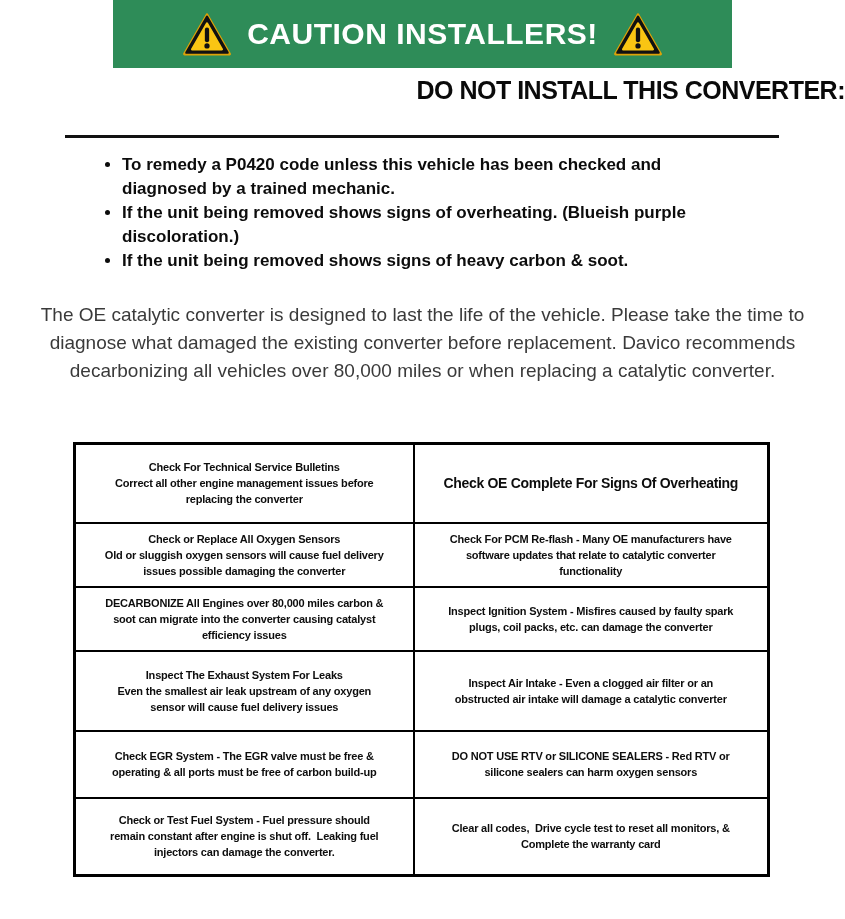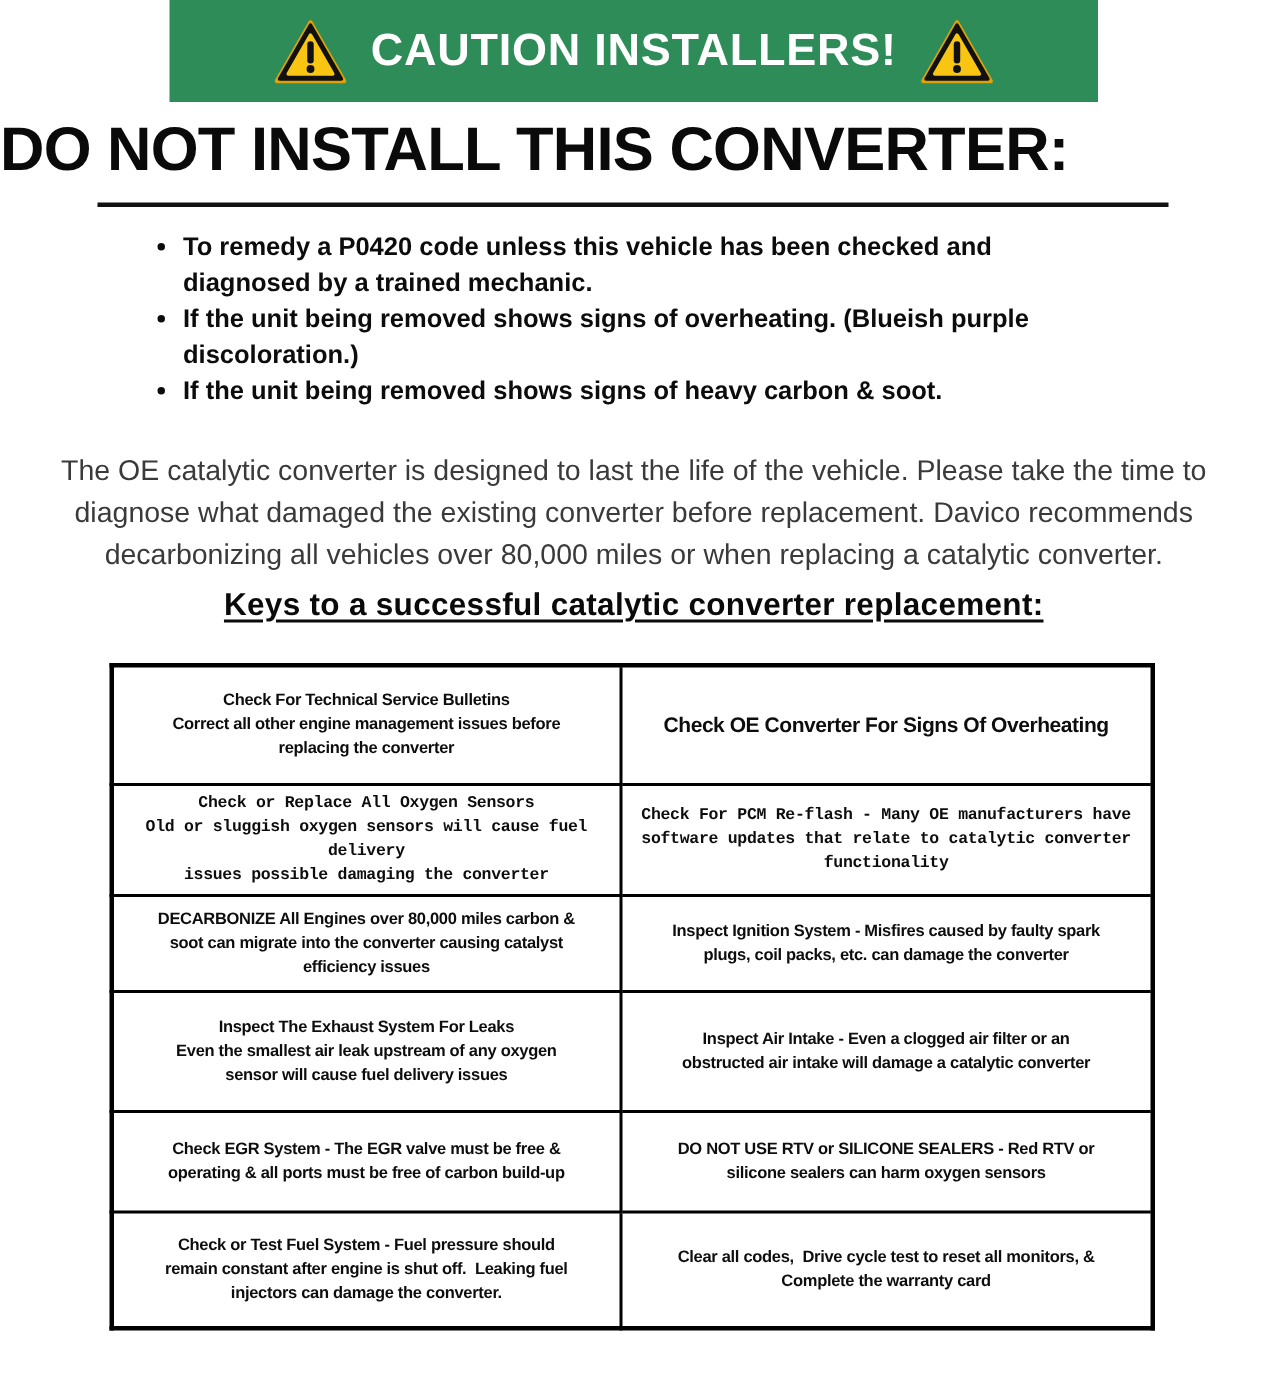--- a/index.html
+++ b/index.html
@@ -18,21 +18,21 @@
   }
   .banner-text {
     font-size: 30px; font-weight: bold; letter-spacing: 0.5px; white-space: nowrap;
   }
   .tri { width: 48px; height: 44px; flex: 0 0 auto; }
   .tri svg { width: 48px; height: 44px; display: block; }
 
   
   .main-heading {
     position: absolute; top: 76px; left: 0; width: 845px;
-    text-align: left; font-size: 41px; font-weight: bold;
+    text-align: right; font-size: 25px; font-weight: bold;
     letter-spacing: -0.5px; color: #0a0a0a; margin: 0; white-space: nowrap;
   }
 
   .rule {
     position: absolute; top: 135px; left: 65px; width: 714px; height: 3px;
     background: #111;
   }
 
   
   .bullets {
@@ -69,21 +69,21 @@
     border: 2px solid #000;
     text-align: center; vertical-align: middle;
     font-weight: bold; font-size: 11px; line-height: 16px;
     letter-spacing: -0.2px; padding: 4px 8px;
     white-space: pre-wrap; color: #0d0d0d;
   }
   .tips-table td.cell-large {
     font-size: 14px; line-height: 18px; letter-spacing: -0.3px;
   }
   .row-1 { height: 79px; }
-  .row-2 { height: 64px; font-family: Liberation Mono, monospace; }
+  .row-2 { height: 64px; }
   .row-3 { height: 64px; }
   .row-4 { height: 80px; }
   .row-5 { height: 67px; }
   .row-6 { height: 78px; }
 </style>
 </head>
 <body>
 
 <div class="page">
 
@@ -116,33 +116,32 @@
   <div class="bullets">
     <ul>
       <li>To remedy a P0420 code unless this vehicle has been checked and diagnosed by a trained mechanic.</li>
       <li>If the unit being removed shows signs of overheating. (Blueish purple discoloration.)</li>
       <li>If the unit being removed shows signs of heavy carbon &amp; soot.</li>
     </ul>
   </div>
 
   <p class="paragraph">The OE catalytic converter is designed to last the life of the vehicle. Please take the time to diagnose what damaged the existing converter before replacement. Davico recommends decarbonizing all vehicles over 80,000 miles or when replacing a catalytic converter.</p>
 
-  <h2 class="keys-heading">Keys to a successful catalytic converter replacement:</h2>
 
   <table class="tips-table">
     <colgroup>
       <col style="width: 339px">
       <col style="width: 355px">
     </colgroup>
     <tbody>
       <tr class="row-1">
         <td>Check For Technical Service Bulletins
 Correct all other engine management issues before
 replacing the converter</td>
-        <td class="cell-large">Check OE Converter For Signs Of Overheating</td>
+        <td class="cell-large">Check OE Complete For Signs Of Overheating</td>
       </tr>
       <tr class="row-2">
         <td>Check or Replace All Oxygen Sensors
 Old or sluggish oxygen sensors will cause fuel delivery
 issues possible damaging the converter</td>
         <td>Check For PCM Re-flash - Many OE manufacturers have
 software updates that relate to catalytic converter
 functionality</td>
       </tr>
       <tr class="row-3">

